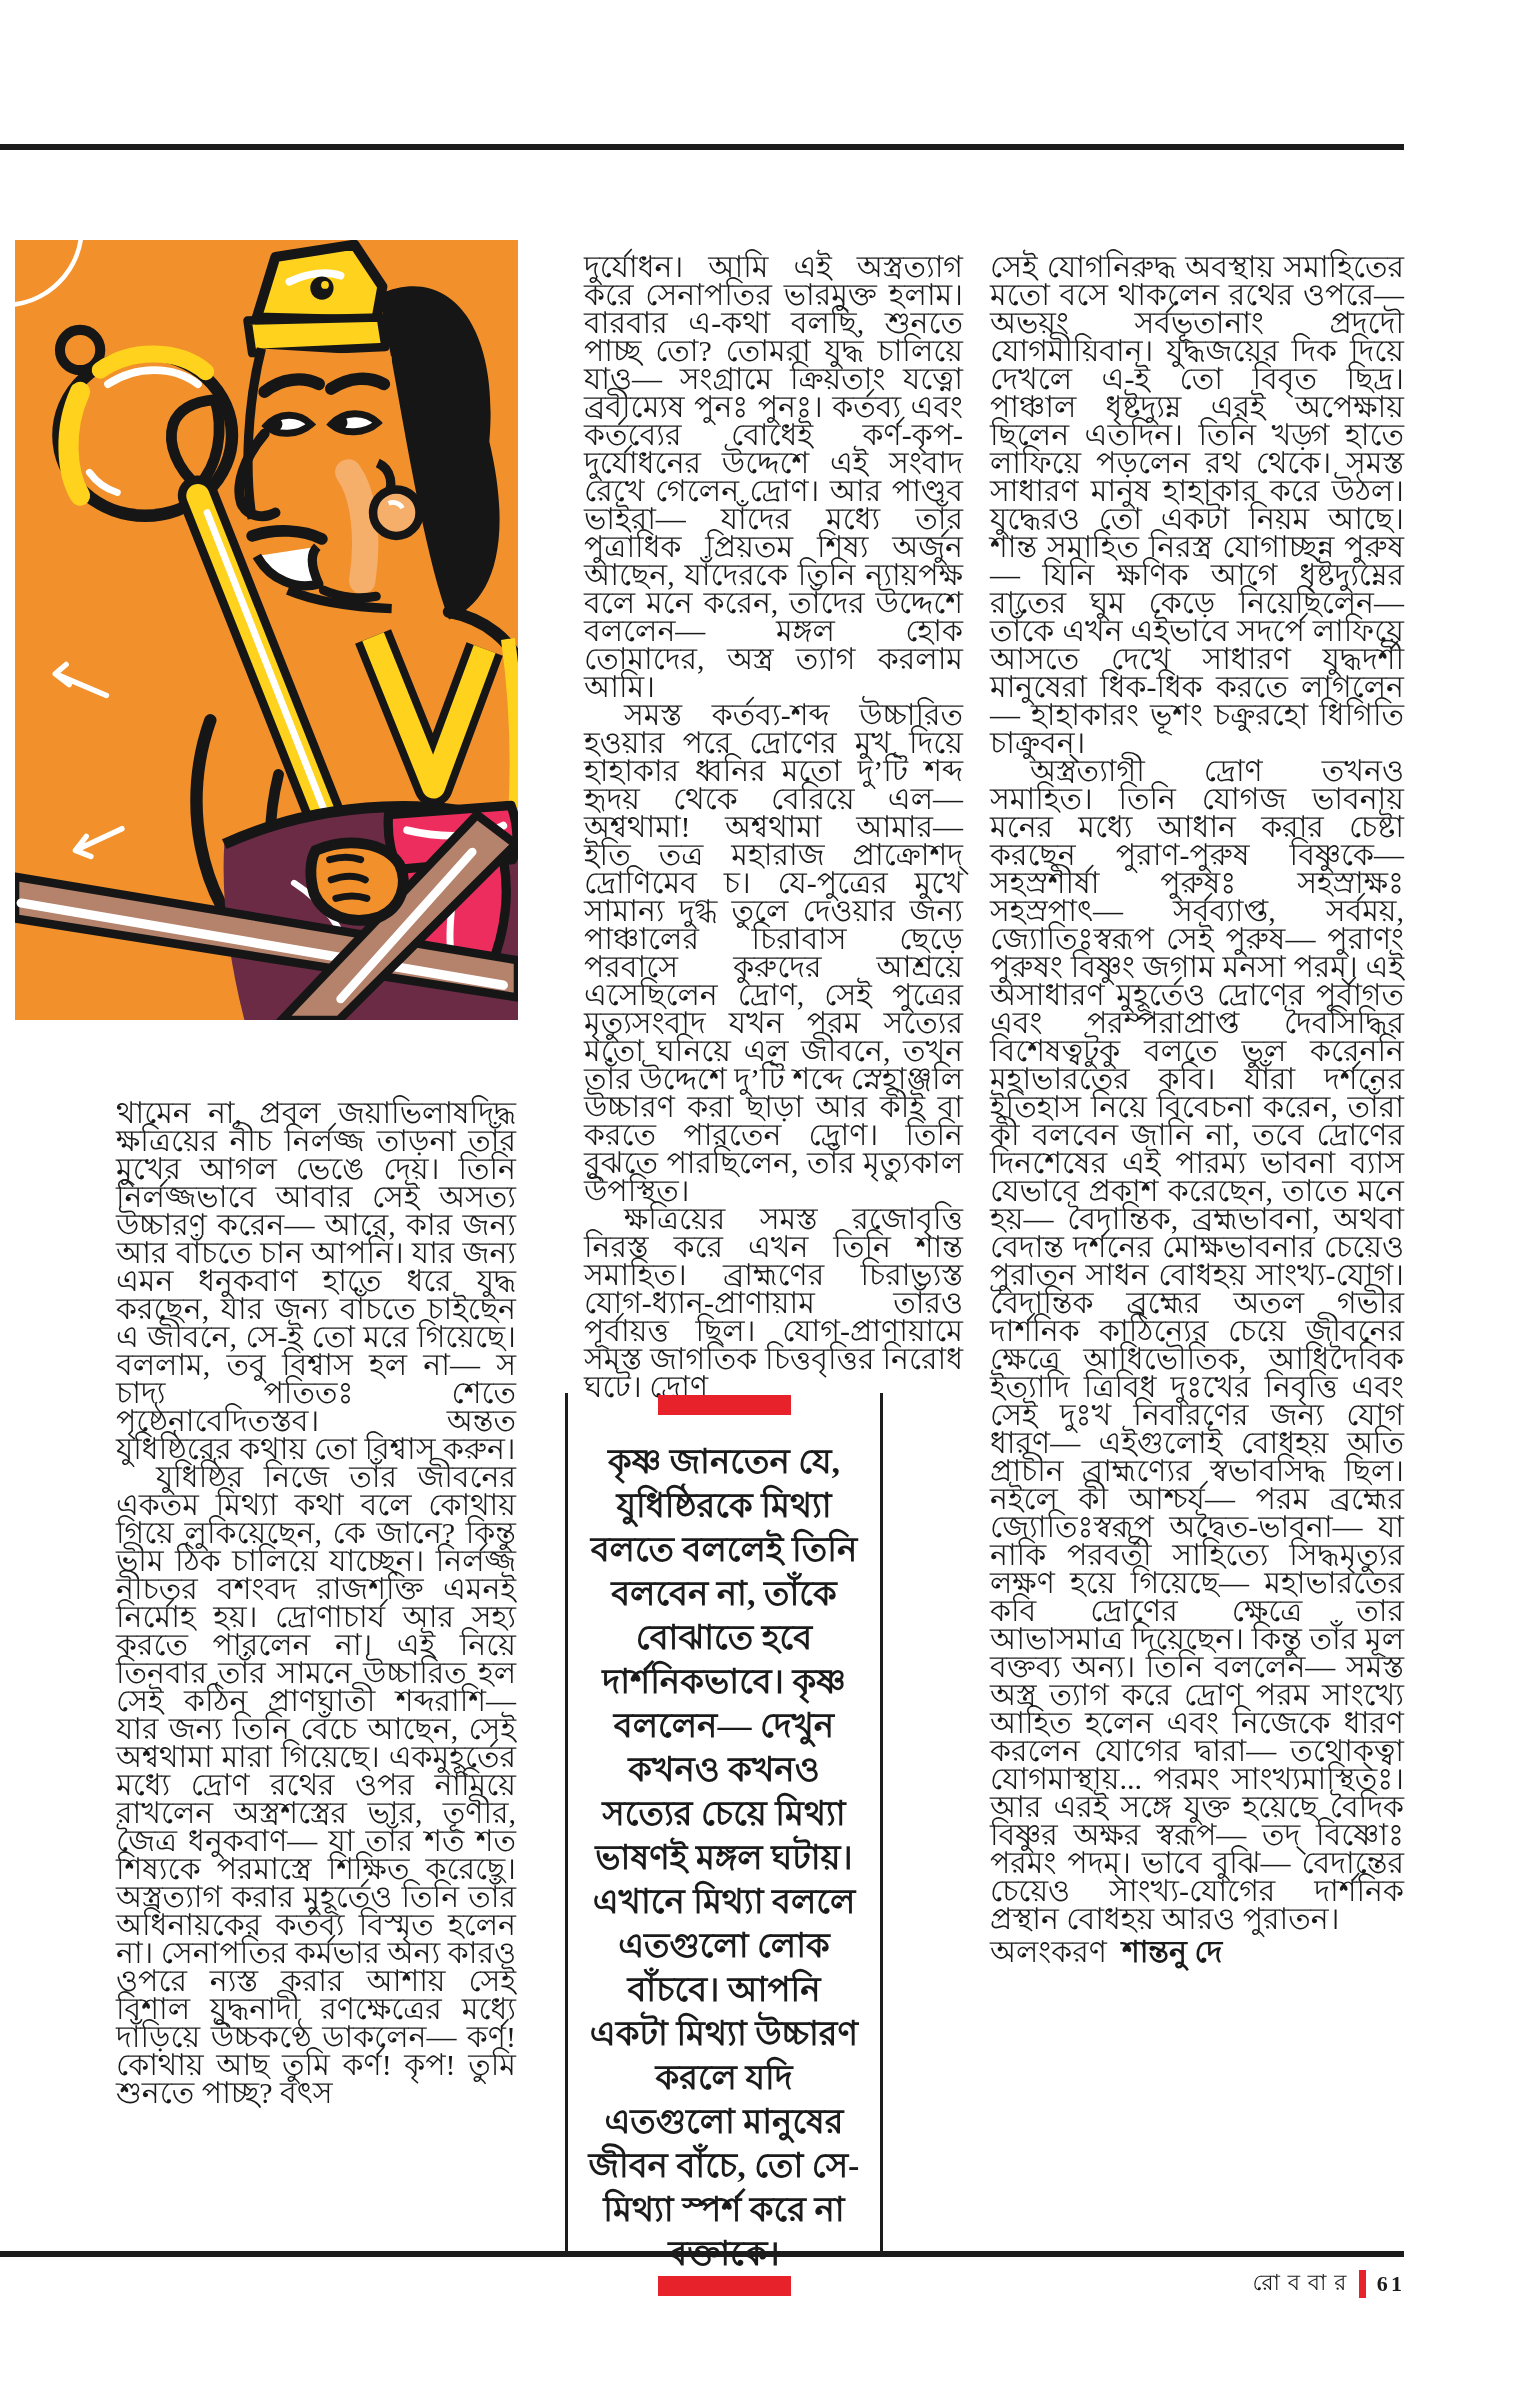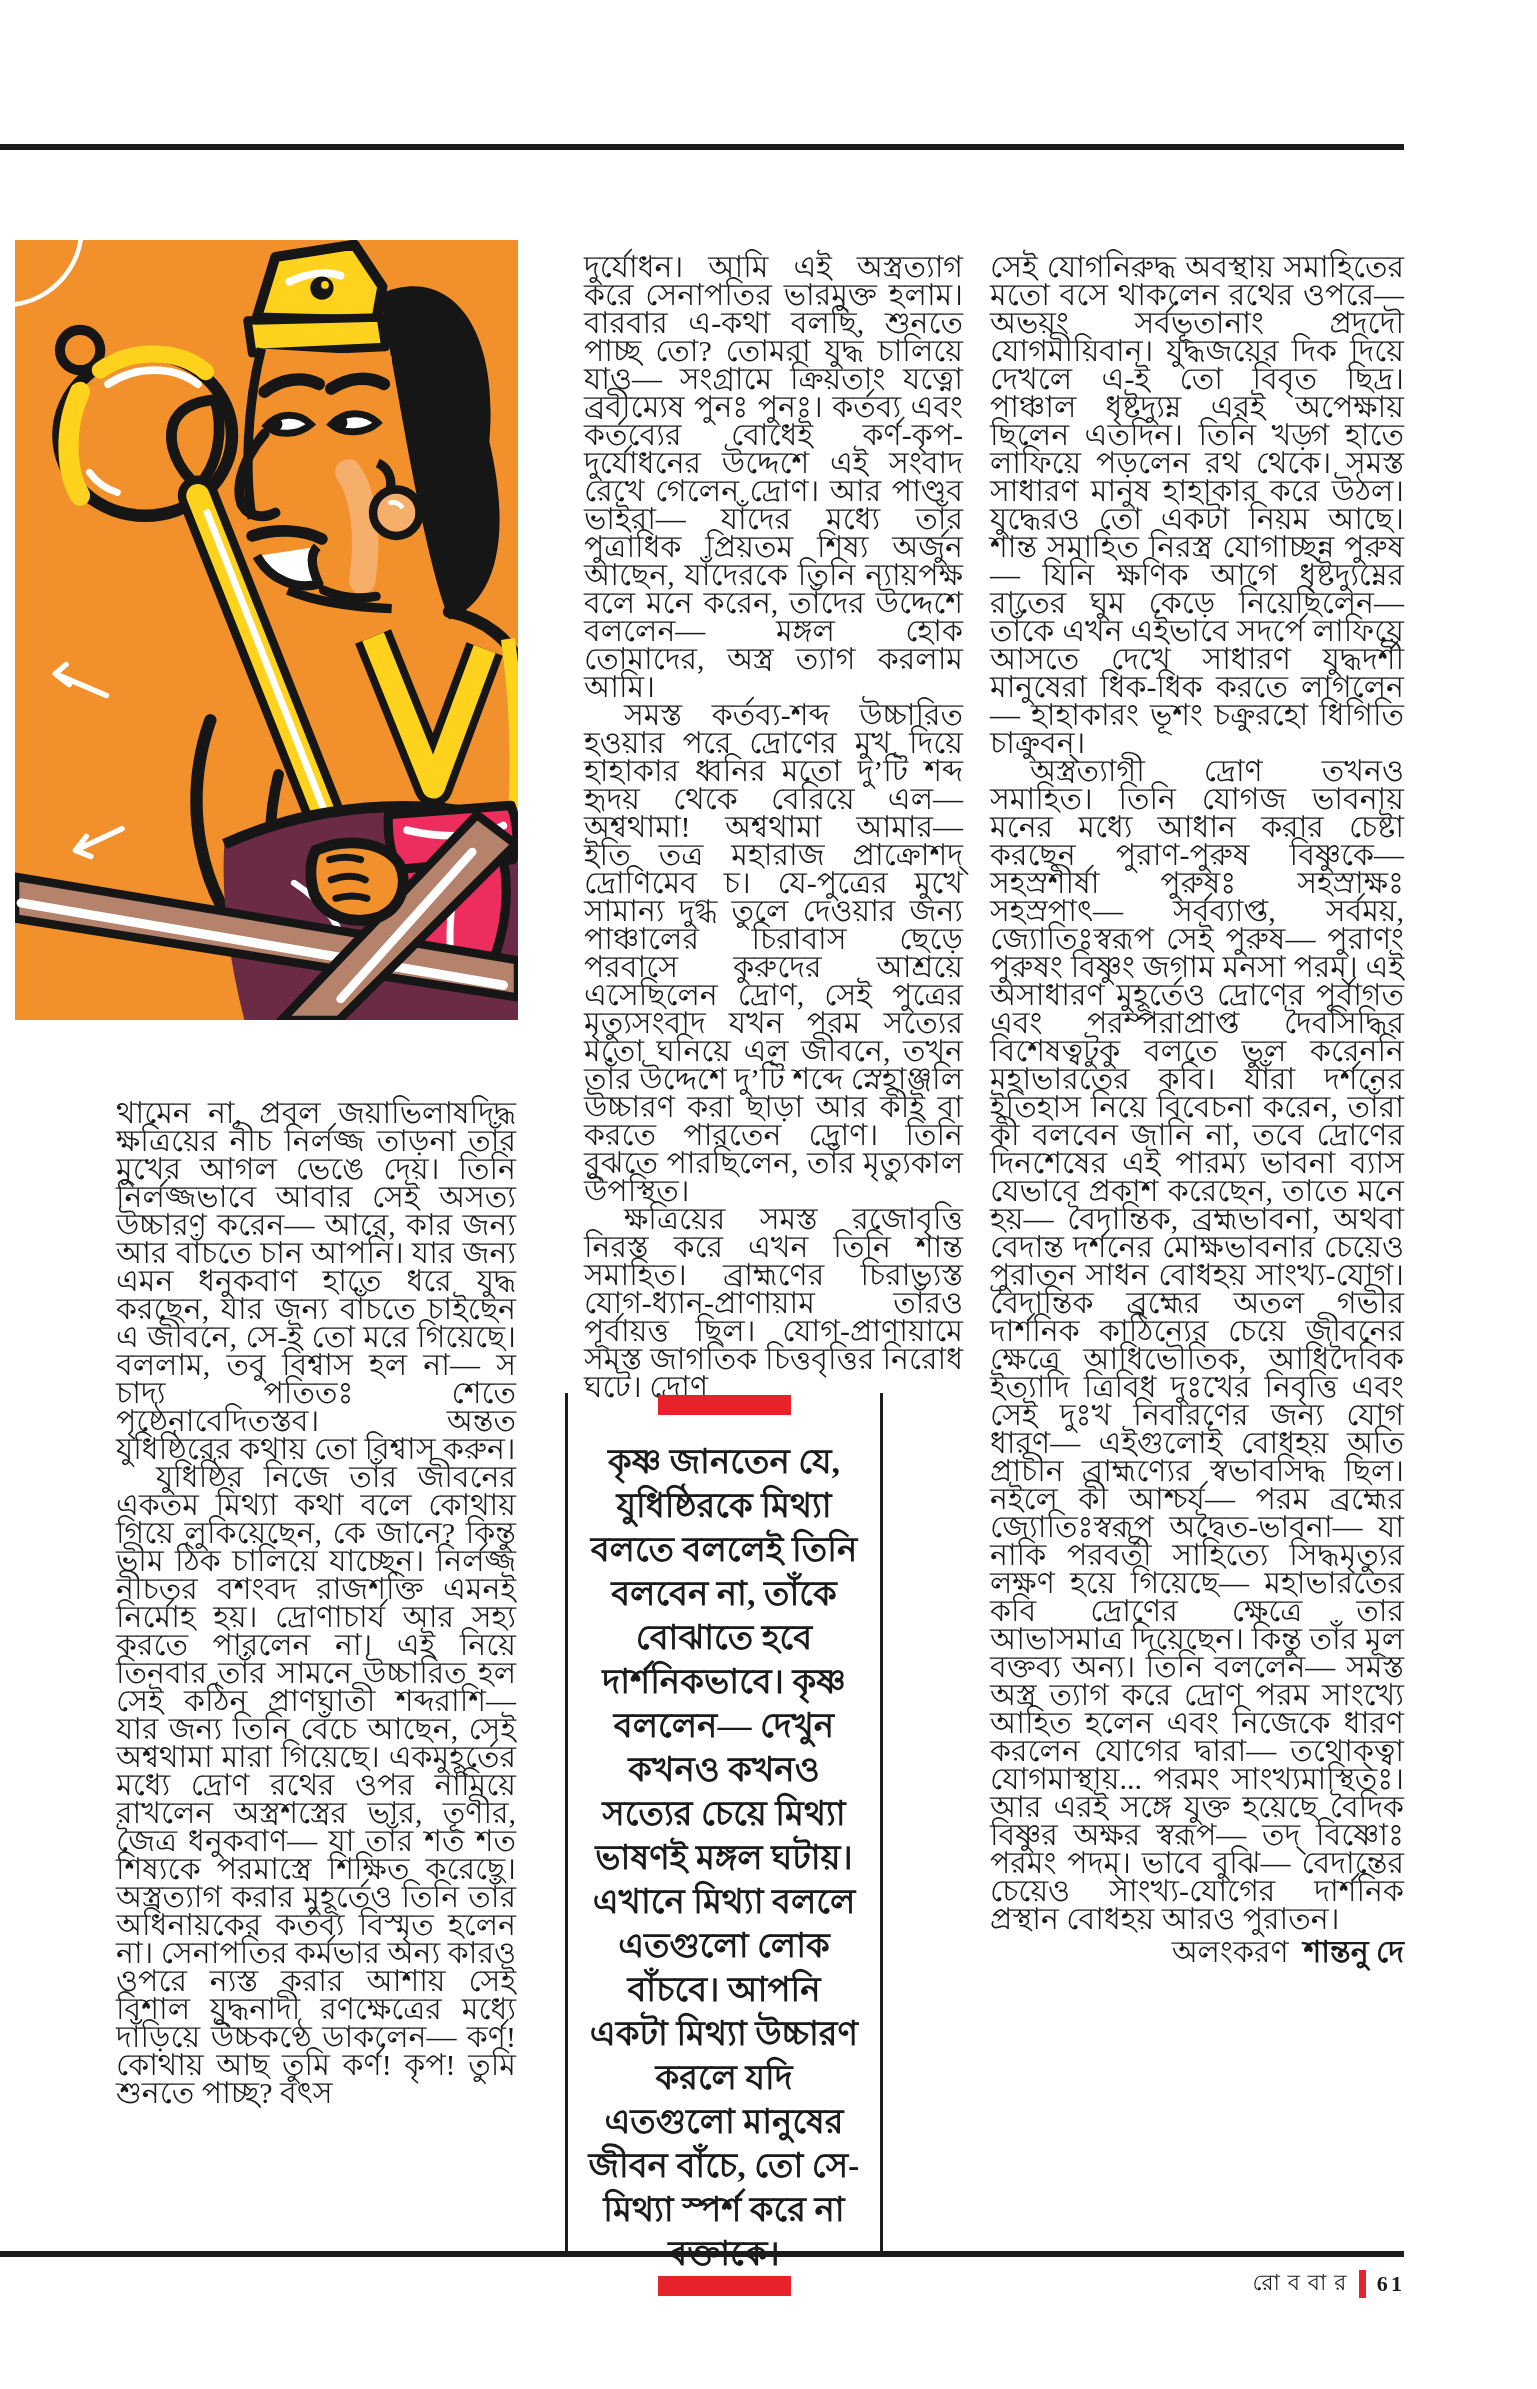--- a/index.html
+++ b/index.html
@@ -16,21 +16,21 @@
   .illu-box svg { display:block; width:100%; height:100%; }
 
   .col { position:absolute; font-size:30px; line-height:28px; text-align:justify;margin-top:20px; }
   .col p { margin:0; }
   .col p.indent { text-indent:40px;font-family:Liberation Serif, serif; }
   .col-left  { left:116px;  top:1079px; width:400px; height:1147px; }
   .col-mid   { left:584px;  top:233px;  width:379px; height:1163px; }
   .col-right { left:990px; top:233px;  width:414px; height:1860px; }
 
   .cont-line  { text-align:right; margin-top:23px !important; }
-  .credit-line{ text-align:right; margin-top:4.7px !important; }
+  .credit-line{ margin-top:4.7px !important; }
   .credit-name{ font-weight:bold; }
 
   .pullquote {
     position:absolute; left:565px; top:1393px; width:318px; height:861px;
     border-left:3.1px solid #1c1c1c; border-right:3.1px solid #1c1c1c;
     box-sizing:border-box; display:flex; flex-direction:column; align-items:center;
   }
   .pq-bar { width:133px; height:20px; background:#e8222a; flex:0 0 auto; }
   .pq-bar-top { margin-top:1.6px; }
   .pq-bar-bottom { margin-top:auto; margin-bottom:48px; }

